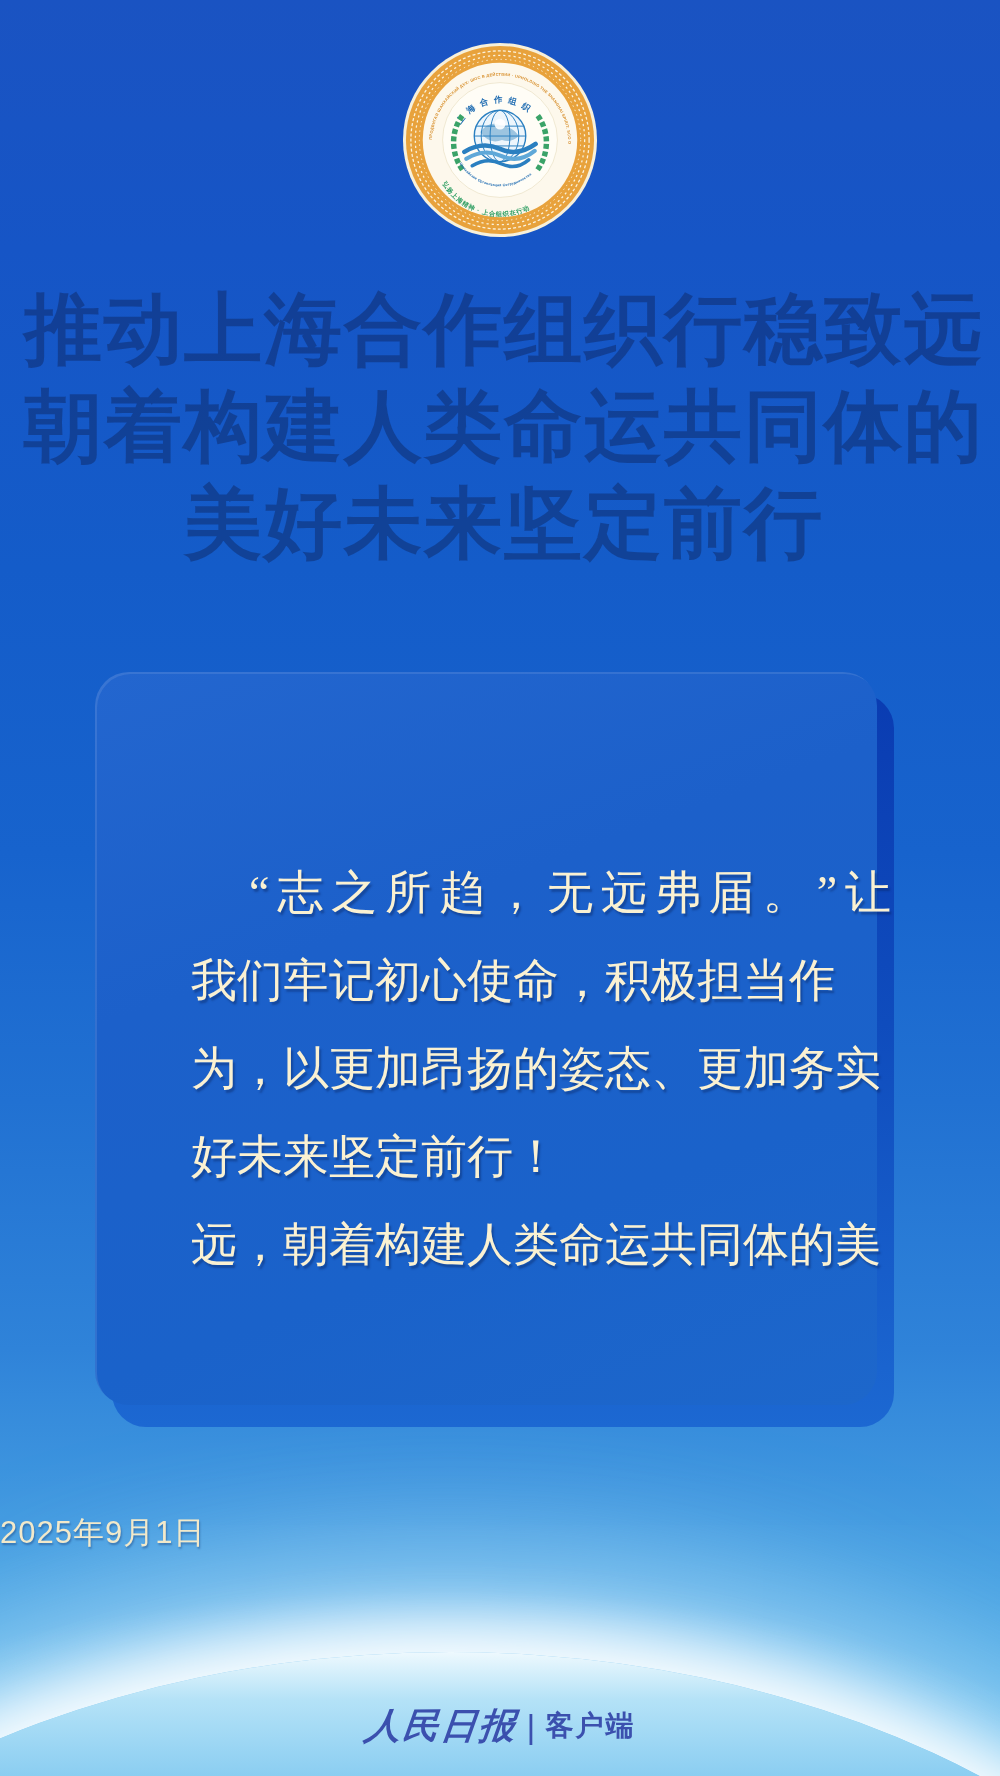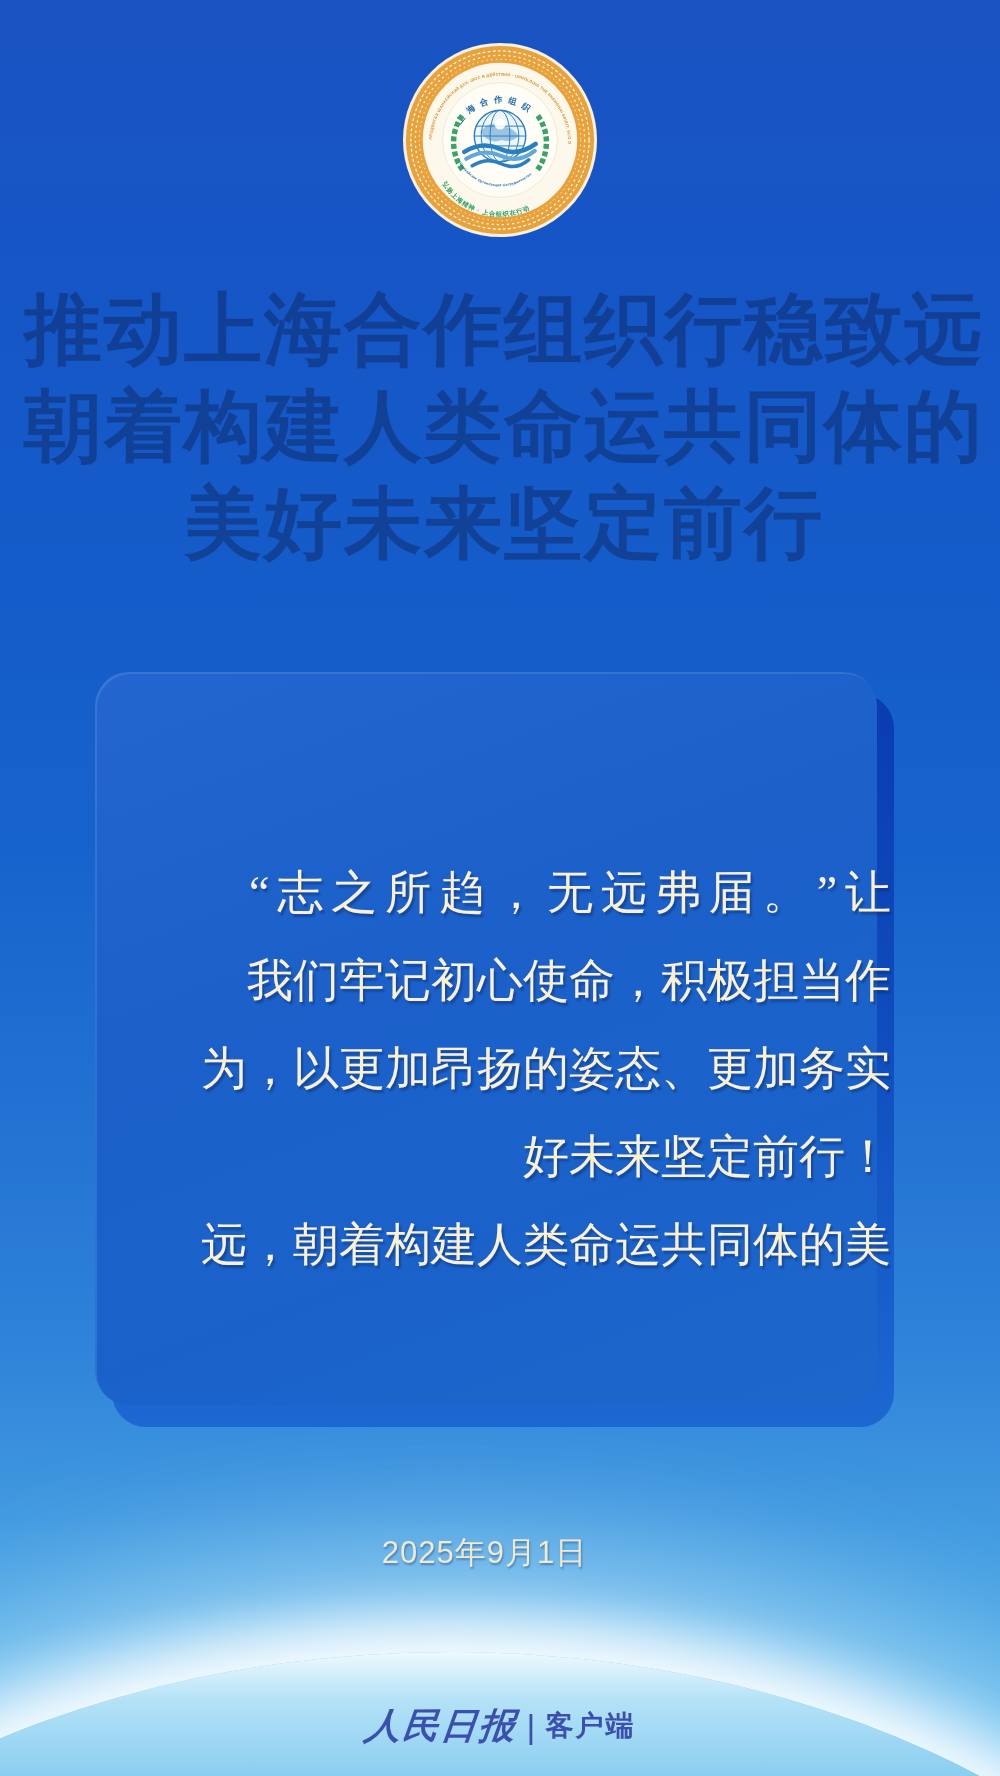--- a/index.html
+++ b/index.html
@@ -42,26 +42,26 @@
     box-shadow:inset 2px 2px 0 rgba(255,255,255,0.10);
     z-index:2;
   }
   .quote{
     position:absolute;left:160px;top:849px;width:700px;z-index:3;
     font-family:"Liberation Serif",serif;
     font-size:46px;line-height:88px;color:#faf1d2;
     text-shadow:2px 3px 2px rgba(9,32,88,0.38);
     margin-left:31px;
   }
-  .quote .q-line{white-space:nowrap;text-align:right;}
+  .quote .q-line{white-space:nowrap;}
   .quote .q-first{text-indent:58px;text-align:justify;text-align-last:justify;white-space:normal;}
   
   .meta{
-    position:absolute;left:0;top:1512px;width:969px;text-align:center;z-index:3;
-    color:#f2e9ca;text-shadow:1px 2px 2px rgba(9,32,88,0.35);letter-spacing:1px;margin-top:20px;
+    position:absolute;left:0;top:1512px;width:969px;text-align:left;z-index:3;
+    color:#f2e9ca;text-shadow:1px 2px 2px rgba(9,32,88,0.35);letter-spacing:1px;
   }
   .meta .date{font-size:31px;line-height:42px;}
   .meta .source{font-size:27px;line-height:32px;}
   
   .glow{
     position:absolute;left:0;top:1540px;width:1000px;height:236px;z-index:0;
     background:radial-gradient(ellipse 980px 300px at 43% 108%,
       rgba(255,255,255,0.85) 0%,rgba(220,243,255,0.45) 35%,rgba(255,255,255,0) 68%);
   }
   .horizon{

